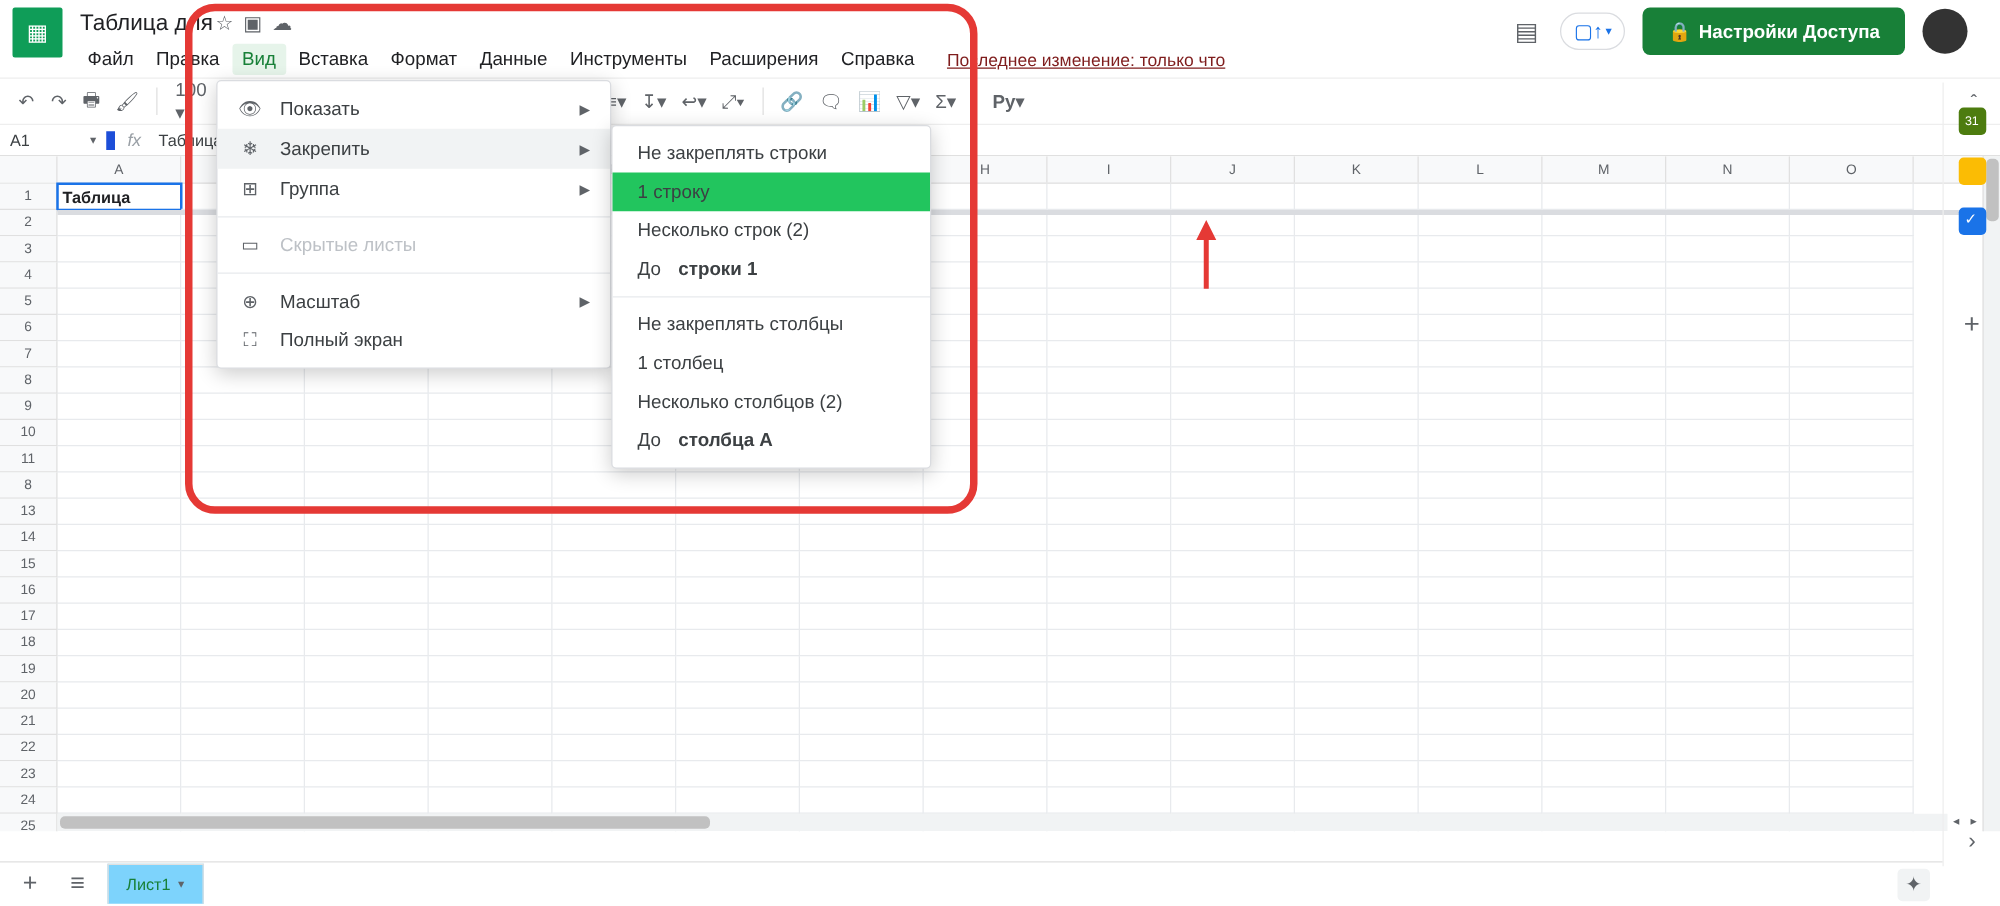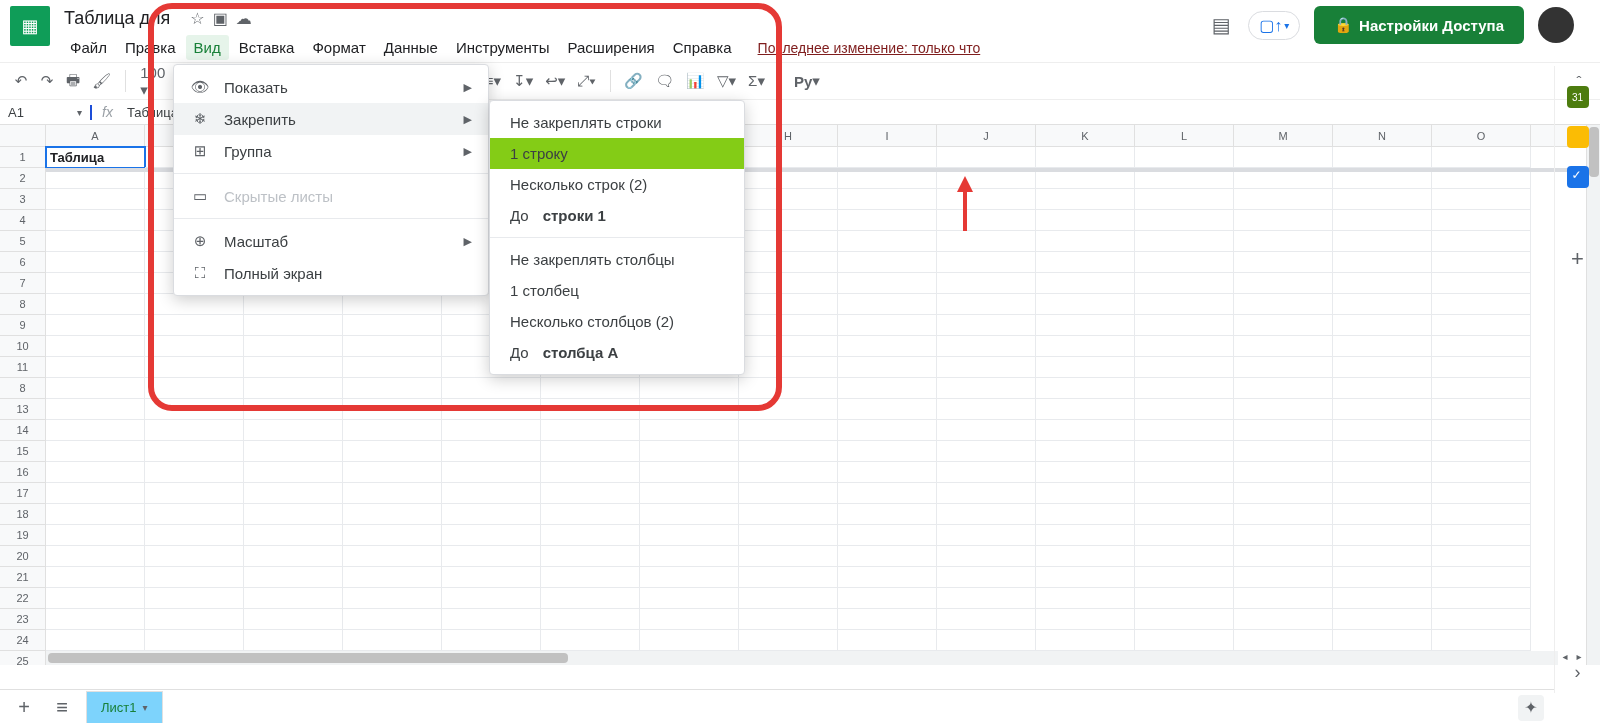--- a/index.html
+++ b/index.html
@@ -4,21 +4,21 @@
 <style>
   * { box-sizing: border-box; }
   html, body { margin:0; padding:0; font-family: Arial, "Helvetica Neue", sans-serif; background:#fff; color:#202124; }
   body { width:1600px; height:725px; overflow:hidden; position:relative; }
 
   
   .titlebar { display:flex; align-items:flex-start; padding:6px 10px 0 10px; }
   .app-icon { width:40px; height:40px; background:#0f9d58; border-radius:2px; display:flex; align-items:center; justify-content:center; margin-right:12px; }
   .app-icon span { color:#fff; font-size:18px; }
   .title-col { display:flex; flex-direction:column; }
-  .doc-title { font-size:18px; color:#202124; padding:2px 2px; display:flex; align-items:center; gap:20px; }
+  .doc-title { font-size:18px; color:#202124; padding:2px 2px; display:flex; align-items:center; gap:2px; }
   .doc-title .title-icons { display:flex; gap:8px; color:#5f6368; font-size:16px; }
   .menus { display:flex; gap:2px; padding-top:4px; font-size:15px; color:#202124; align-items:center;}
   .menus .menu-item { padding:4px 8px; border-radius:3px; cursor:pointer; }
   .menus .menu-item.active { background:#e6f4ea; color:#188038; }
   .last-edit { color:#7f1d1d; text-decoration:underline; margin-left:16px; font-size:14px;}
 
   .right-header { margin-left:auto; display:flex; align-items:center; gap:14px; padding-right:16px; }
   .comment-icon { width:26px; height:26px; display:flex; align-items:center; justify-content:center; color:#5f6368; font-size:20px;}
   .present-btn { display:flex; align-items:center; gap:2px; border:1px solid #dadce0; border-radius:18px; padding:4px 10px; color:#1a73e8;}
   .share-btn { background:#188038; color:#fff; font-weight:bold; border-radius:6px; padding:10px 20px; display:flex; align-items:center; gap:6px; font-size:15px;}
@@ -31,21 +31,21 @@
   .tb-btn { min-width:22px; height:28px; display:inline-flex; align-items:center; justify-content:center; border-radius:3px; padding:0 4px;}
   .tb-btn.bold-active { color:#188038; background:#e6f4ea; font-weight:bold; }
   .font-size-box { width:46px; border:1px solid #dadce0; height:24px; display:inline-flex; align-items:center; justify-content:space-between; padding:0 4px; font-size:13px;}
   .text-color-A { position:relative; display:inline-flex; flex-direction:column; align-items:center; justify-content:center; width:22px;}
   .text-color-A .underline-bar { width:18px; height:3px; background:#000; }
   .toolbar .spacer { flex:1; }
   .toolbar .collapse-btn { color:#5f6368; }
 
   
   .fxrow { display:flex; align-items:center; border-bottom:1px solid #e0e0e0; height:25px;}
-  .name-box { width:92px; border-right:2px solid #1d4ed8; display:flex; align-items:center; padding:0 8px; font-size:13px; color:#3c4043; justify-content:space-between;}
+  .name-box { width:92px; border-right:7px solid #1d4ed8; display:flex; align-items:center; padding:0 8px; font-size:13px; color:#3c4043; justify-content:space-between;}
   .name-box .dd { color:#5f6368; font-size:10px;}
   .fx-sym { padding:0 10px; color:#9aa0a6; font-style:italic; font-size:14px;}
   .fx-input { flex:1; font-size:13px; color:#3c4043; padding-left:4px;}
 
   
   .sheet-area { position:relative; display:flex; height:540px;}
   .grid-wrap { position:relative; flex:1; overflow:hidden;}
   .col-headers { display:flex; height:22px; background:#f8f9fa; border-bottom:1px solid #e0e0e0;}
   .corner { width:46px; border-right:1px solid #e0e0e0; background:#f8f9fa;}
   .col-h { width:99px; border-right:1px solid #e0e0e0; text-align:center; font-size:11px; color:#5f6368; line-height:22px;}
@@ -81,21 +81,21 @@
 
   
   .menu-popup { position:absolute; background:#fff; border:1px solid #dadce0; border-radius:4px; box-shadow:0 4px 16px rgba(0,0,0,.2); font-size:15px; color:#3c4043; z-index:50; padding:6px 0;}
   .menu-popup .mi { display:flex; align-items:center; padding:7px 16px 7px 16px; gap:14px; white-space:nowrap;}
   .menu-popup .mi .mi-ic { width:20px; color:#5f6368; text-align:center; font-size:15px;}
   .menu-popup .mi .mi-arrow { margin-left:auto; color:#5f6368; font-size:11px;}
   .menu-popup .mi.hover { background:#f1f3f4;}
   .menu-popup .mi.disabled { color:#bdc1c6;}
   .menu-popup hr { border:none; border-top:1px solid #e8eaed; margin:6px 0;}
   .submenu .mi { padding-left:20px; padding-right:46px;}
-  .submenu .mi.hover { background:#84cc16;}
+  .submenu .mi.hover { background:#22c55e;}
   .submenu .mi strong { font-weight:bold;}
 
   
   .red-rect { position:absolute; border:6px solid #e53935; border-radius:24px; pointer-events:none;}
   .red-arrow { position:absolute; pointer-events:none;}
 </style>
 </head>
 <body>
 
 <div class="titlebar">

